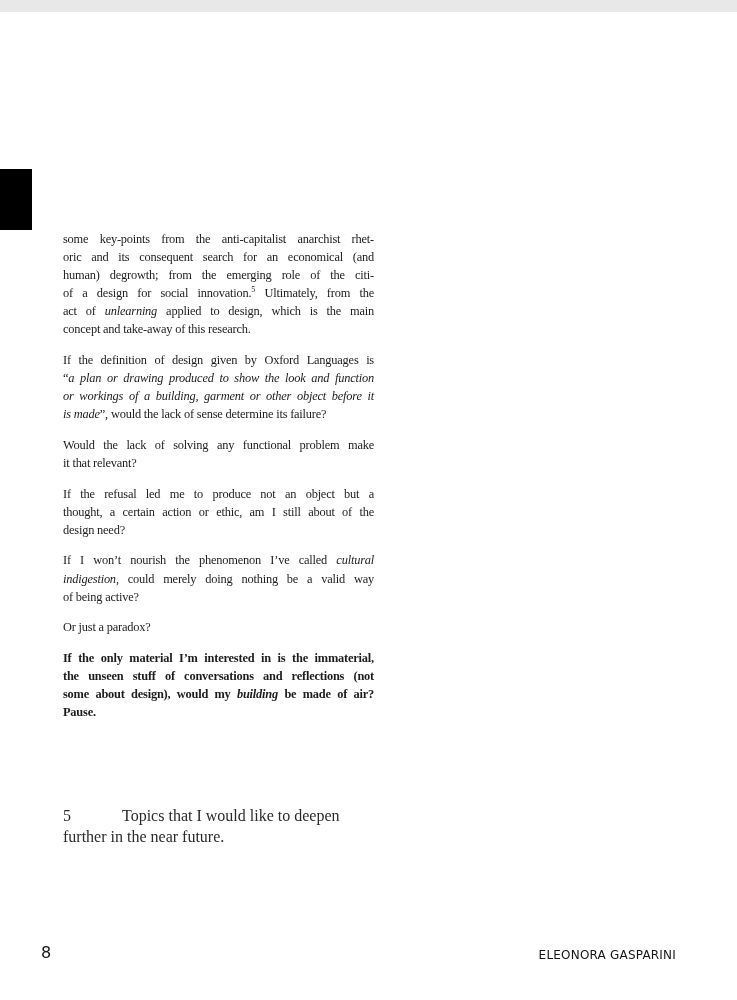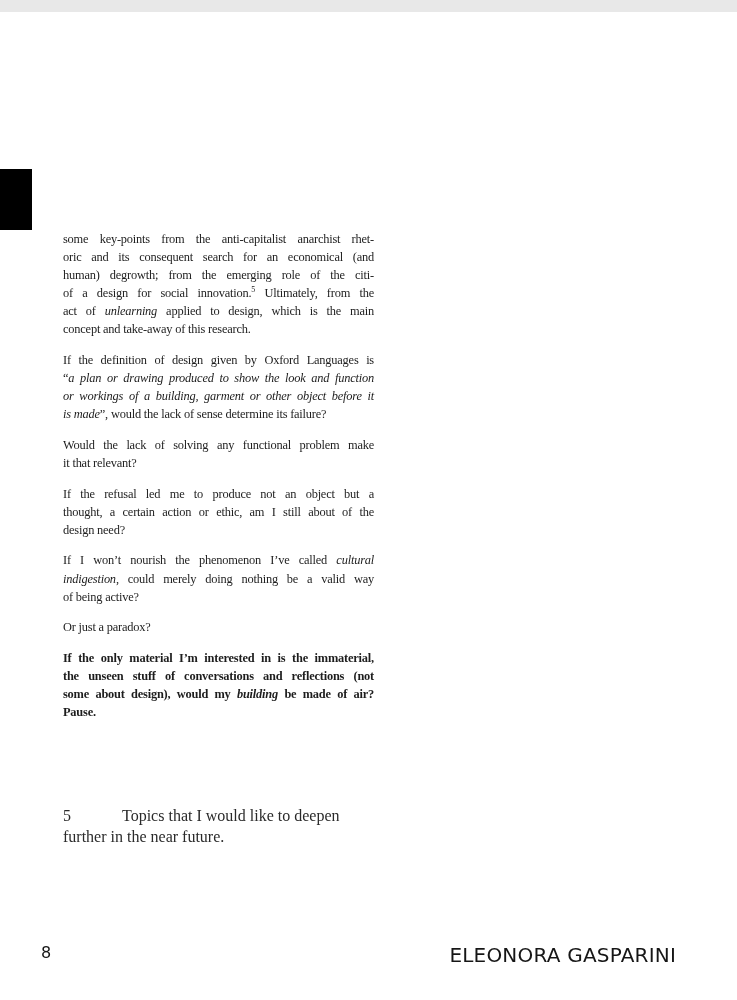--- a/index.html
+++ b/index.html
@@ -66,21 +66,21 @@
     font-family: "DejaVu Sans", "Liberation Sans", sans-serif;
     font-size: 16px;
     line-height: 20px;
     color: #161616;
   }
   .footer-author {
     position: absolute;
     right: 61px;
     top: 933px;
     font-family: "DejaVu Sans", "Liberation Sans", sans-serif;
-    font-size: 20px;
+    font-size: 12px;
     line-height: 20px;
     letter-spacing: 0.2px;
     color: #161616;
     text-align: right;
   }
 </style>
 </head>
 <body>
 
 <div class="page">

